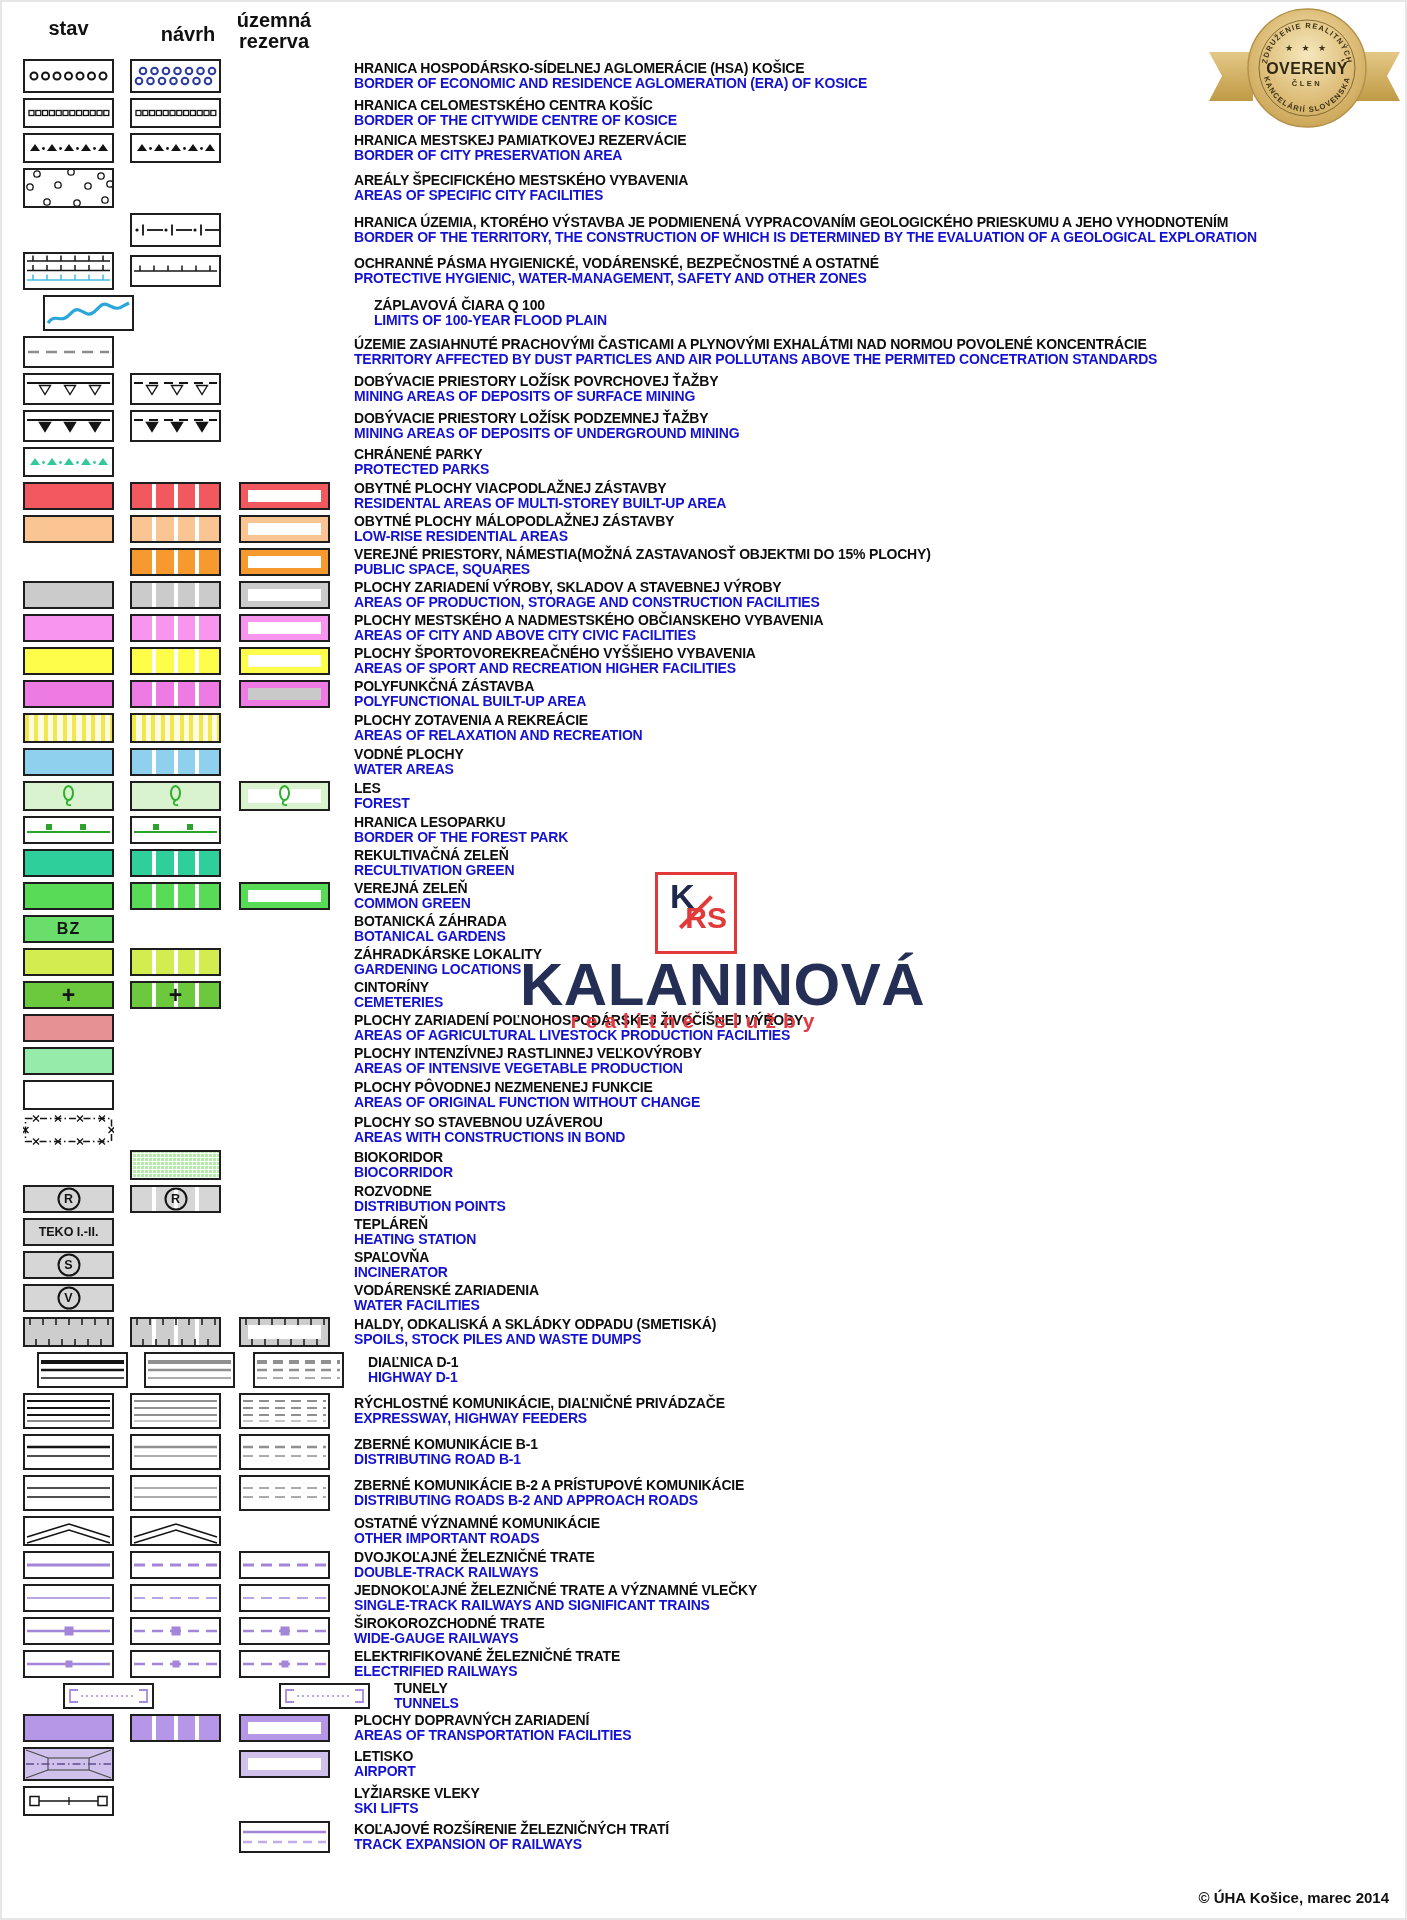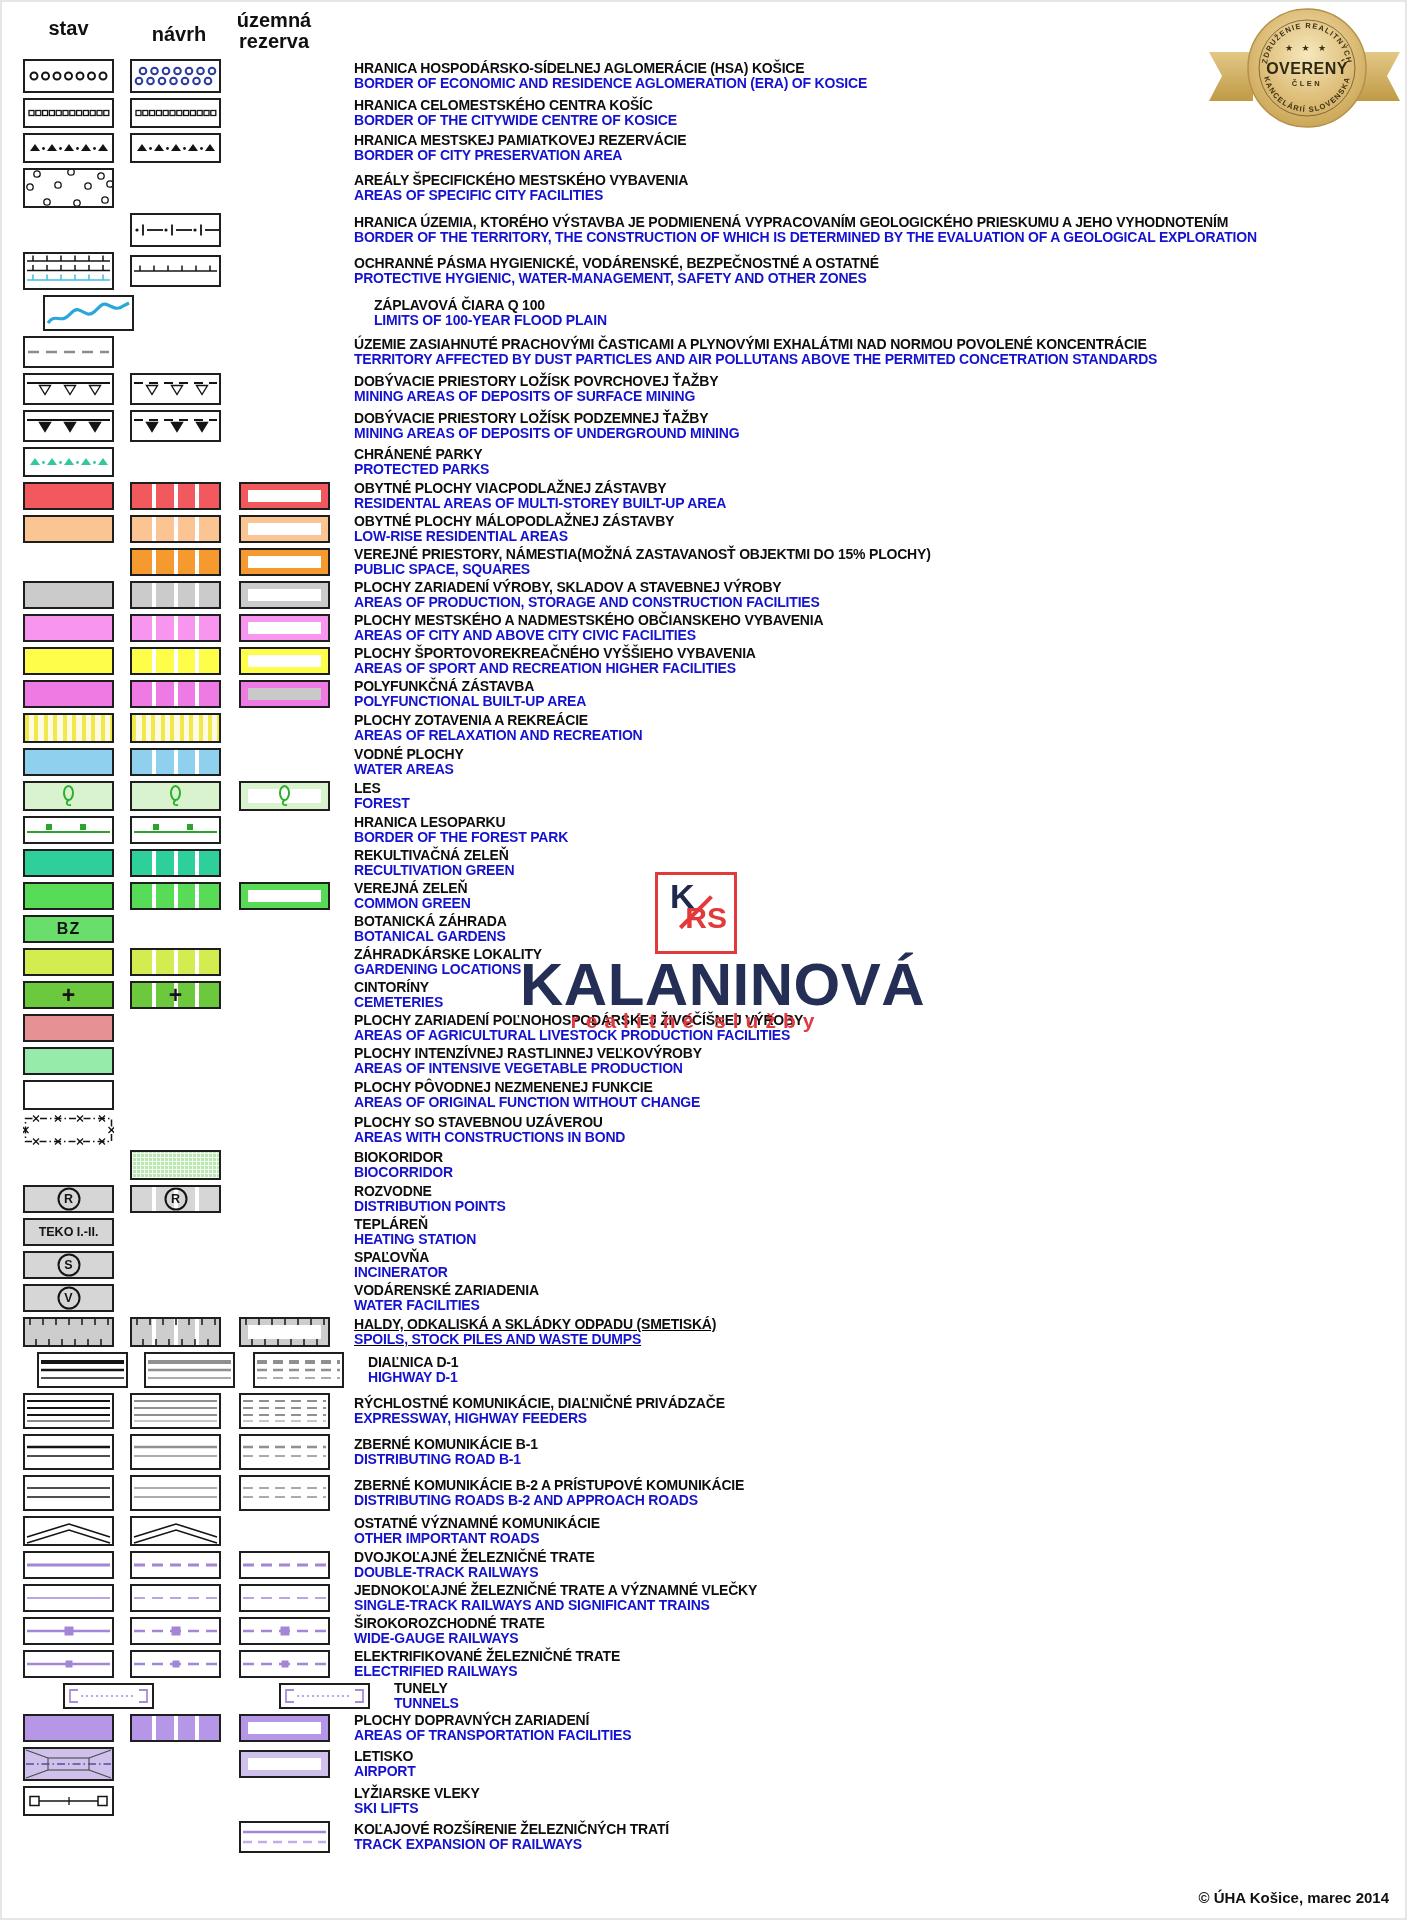--- a/index.html
+++ b/index.html
@@ -1,21 +1,21 @@
 <!DOCTYPE html>
 <html><head>
 <meta charset="utf-8">
 <style>
   html,body{margin:0;padding:0;}
   body{width:1407px;height:1920px;background:#fff;font-family:"Liberation Sans",sans-serif;position:relative;overflow:hidden;}
   .page{position:absolute;inset:0;border:2px solid #e6e6e6;background:#fff;}
   
   .hlabel{position:absolute;font-size:20px;font-weight:700;color:#101010;text-align:center;line-height:21px;}
   #h1{left:21px;width:91px;top:16px;}
-  #h2{left:132px;width:90px;top:22px;}
+  #h2{left:141px;width:90px;top:22px;}
   #h3{left:228px;width:88px;top:8px;}
   
   #rows{position:absolute;left:0;top:50px;right:0;padding-top:4px;}
   .row{display:flex;align-items:center;}
   .cells{position:relative;flex:0 0 338px;width:338px;align-self:stretch;}
   .box{position:absolute;top:50%;transform:translateY(-50%);width:87px;border:2px solid #1e1e1e;background:#fff;overflow:hidden;}
   .box.nob{border:none;width:91px;}
   .symsvg{position:absolute;left:0;top:0;display:block;}
   .st{position:absolute;top:0;bottom:0;width:4px;background:#fff;}
   .band{position:absolute;left:7px;right:7px;top:6px;bottom:6px;}
@@ -720,21 +720,21 @@
         <div class="cells">
           <div class="box" style="height: 24px; background: rgb(214, 214, 214); left: 21px;">
             <span class="circ">V</span>
           </div>
         </div>
         <div class="txt">
           <div class="sk">VODÁRENSKÉ ZARIADENIA</div>
           <div class="en">WATER FACILITIES</div>
         </div>
       </div>
-      <div class="row" style="min-height: 35px; text-decoration: underline;">
+      <div class="row" style="min-height: 35px;">
         <div class="cells">
           <div class="box" style="height: 26px; background: rgb(205, 205, 205); left: 21px;">
             <svg class="symsvg" width="87" height="26" viewBox="0 0 87 26">
               <line x1="5" y1="0" x2="5" y2="6" stroke="#141414" stroke-width="1.5"></line>
               <line x1="18" y1="0" x2="18" y2="6" stroke="#141414" stroke-width="1.5"></line>
               <line x1="31" y1="0" x2="31" y2="6" stroke="#141414" stroke-width="1.5"></line>
               <line x1="44" y1="0" x2="44" y2="6" stroke="#141414" stroke-width="1.5"></line>
               <line x1="57" y1="0" x2="57" y2="6" stroke="#141414" stroke-width="1.5"></line>
               <line x1="70" y1="0" x2="70" y2="6" stroke="#141414" stroke-width="1.5"></line>
               <line x1="83" y1="0" x2="83" y2="6" stroke="#141414" stroke-width="1.5"></line>

